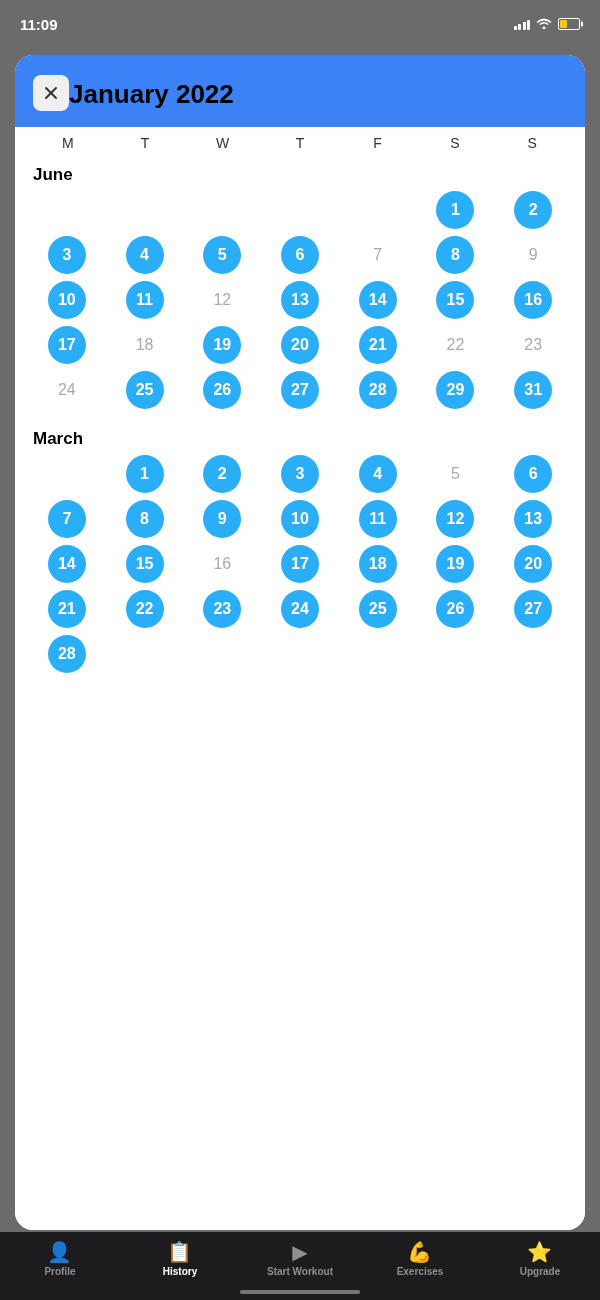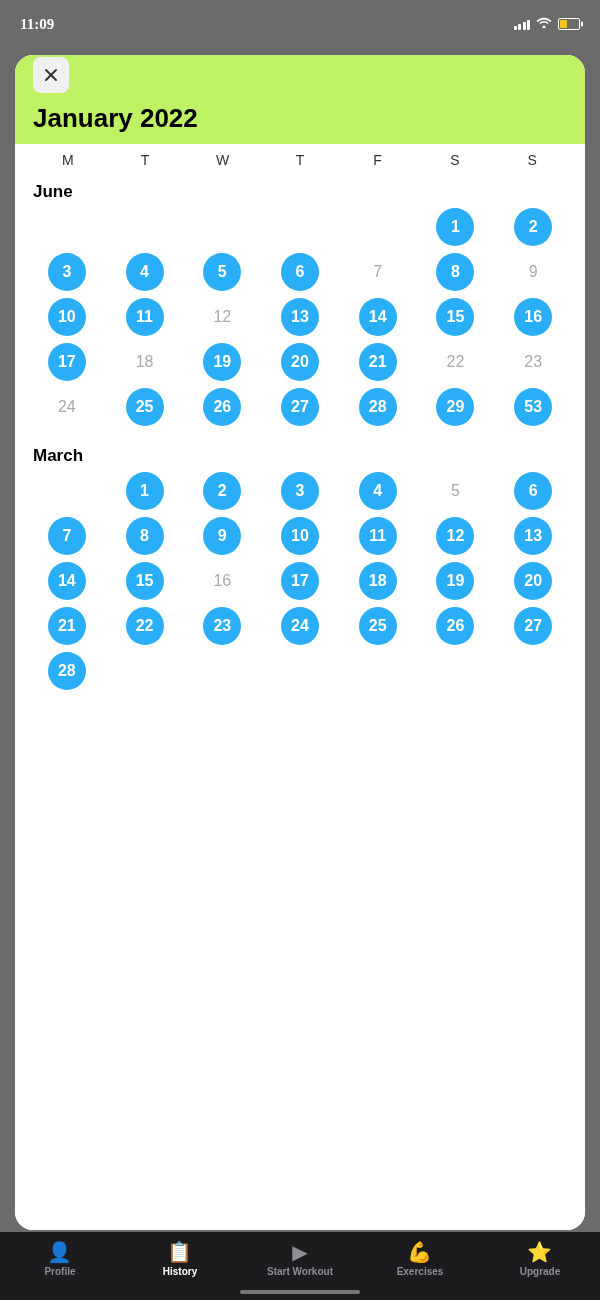--- a/index.html
+++ b/index.html
@@ -14,21 +14,20 @@
     }
 
     
     .status-bar {
       display: flex;
       justify-content: space-between;
       align-items: center;
       padding: 8px 20px 4px;
       height: 44px;
       background: #6b6b6b;
-      font-family: Liberation Serif, serif;
     }
     .status-time {
       font-size: 15px;
       font-weight: 600;
       color: #fff;
     }
     .status-icons {
       display: flex;
       align-items: center;
       gap: 6px;
@@ -81,24 +80,24 @@
       right: 15px;
       bottom: 70px;
       background: #f2f2f7;
       border-radius: 18px;
       overflow: hidden;
       display: flex;
       flex-direction: column;
     }
 
     .modal-header {
-      background: #bef264;
-      padding: 2px 18px 10px;
-      display: flex;
-      flex-direction: column;
+      background: #3b82f6;
+      padding: 20px 18px 10px;
+      display: flex;
+      flex-direction: row;
     }
 
     .close-btn {
       width: 36px;
       height: 36px;
       background: #f0f0f0;
       border-radius: 8px;
       display: flex;
       align-items: center;
       justify-content: center;
@@ -371,21 +370,21 @@
           <div class="day-cell">
             <div class="day-num active">27</div>
           </div>
           <div class="day-cell">
             <div class="day-num active">28</div>
           </div>
           <div class="day-cell">
             <div class="day-num active">29</div>
           </div>
           <div class="day-cell">
-            <div class="day-num active">53</div>
+            <div class="day-num active">31</div>
           </div>
         </div>
     </div>
 
     <div class="month-section">
       <div class="month-label">March</div>
       <div class="calendar-grid" id="february-grid">
           <div class="day-cell empty"></div>
           <div class="day-cell">
             <div class="day-num active">1</div>

